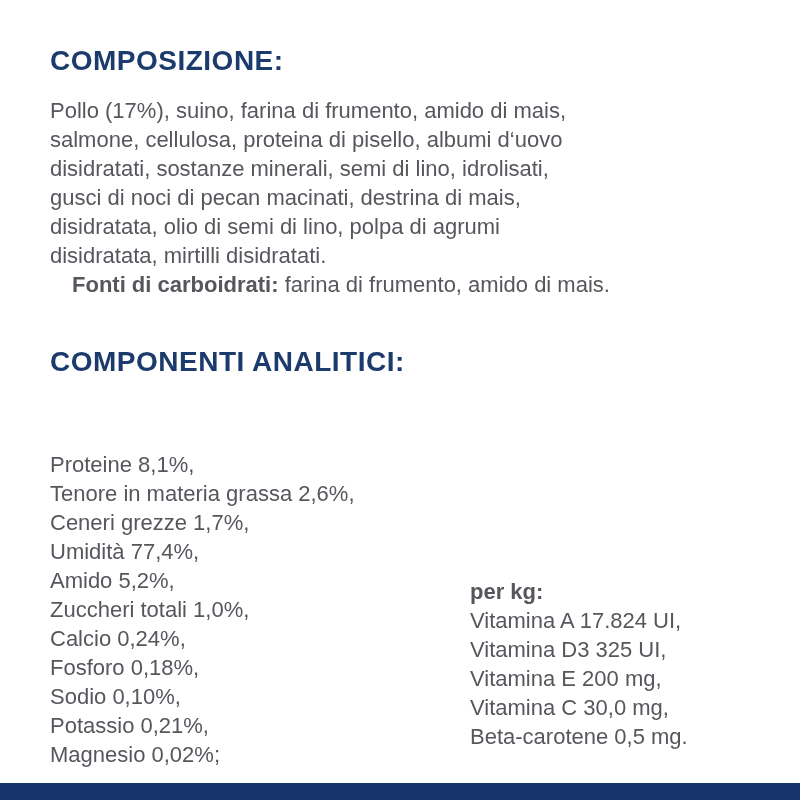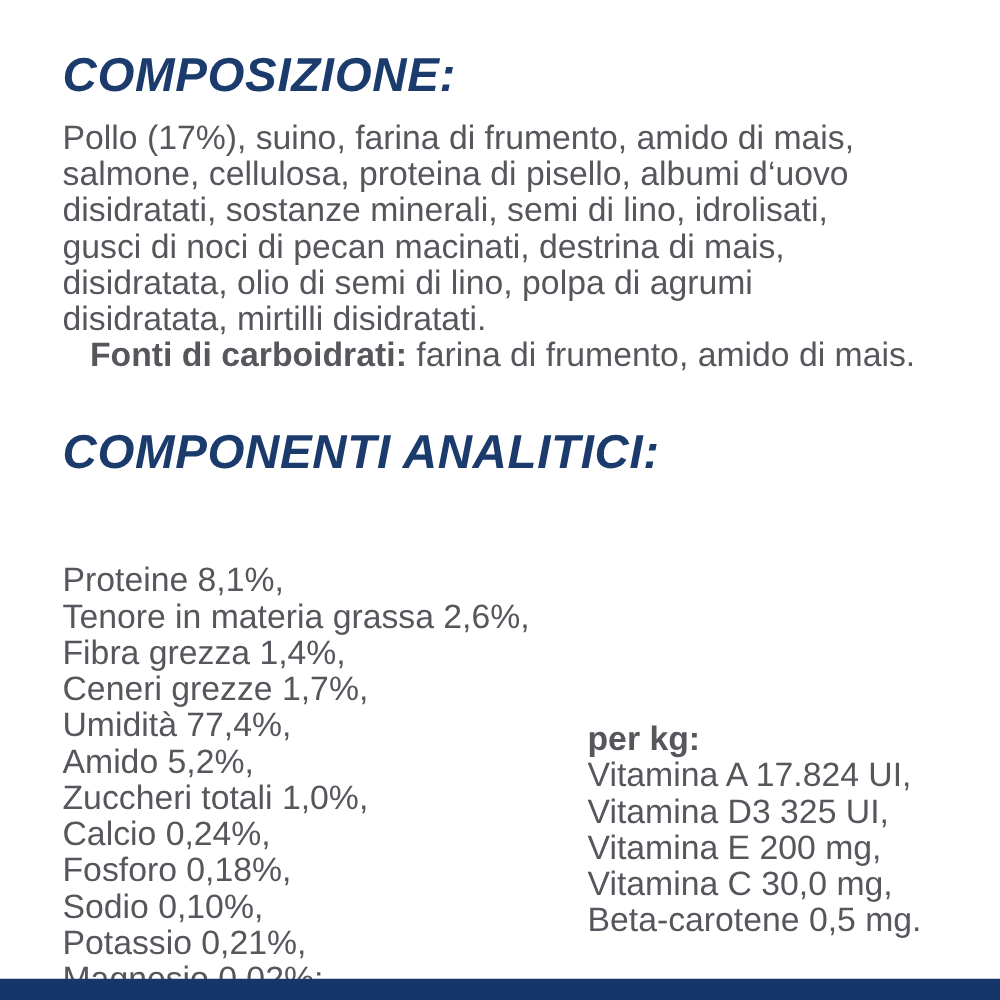--- a/index.html
+++ b/index.html
@@ -7,26 +7,26 @@
     --gray:#55575c;
     --bar:#16366b;
     --bg:#ffffff;
   }
   *{margin:0;padding:0;box-sizing:border-box;}
   html,body{width:800px;height:800px;background:var(--bg);overflow:hidden;}
   body{font-family:"Liberation Sans", sans-serif;color:var(--gray);}
   .page{position:relative;width:800px;height:800px;background:var(--bg);}
   .heading{
     position:absolute;left:50px;
-    font-size:38px;font-weight:bold;color:var(--navy);
-    letter-spacing:0.5px;line-height:44px;white-space:nowrap;font-style:italic;
+    font-size:28px;font-weight:bold;color:var(--navy);
+    letter-spacing:0.5px;line-height:44px;white-space:nowrap;
   }
   #composizione-heading{top:39px;}
   #componenti-heading{top:340px;}
-  .bodytext{font-size:27px;line-height:29px;color:var(--gray);}
+  .bodytext{font-size:22px;line-height:29px;color:var(--gray);}
   #ingredients{position:absolute;left:50px;top:96px;width:730px;}
   .line{white-space:nowrap;}
   .lead-bold{font-weight:bold;margin-left:22px;}
   #analytical-list{position:absolute;left:50px;top:403px;width:430px;margin-top:47px;}
   #per-kg{position:absolute;left:470px;top:577px;width:320px;}
   #per-kg-heading{font-weight:bold;white-space:nowrap;}
   .footer-bar{
     position:absolute;left:0;bottom:0;width:800px;height:17px;
     background:var(--bar);
   }
@@ -50,21 +50,20 @@
     <div class="line">
       <span class="lead-bold">Fonti di carboidrati:</span><span> farina di frumento, amido di mais.</span>
     </div>
   </div>
 
   <div id="componenti-heading" class="heading">COMPONENTI ANALITICI:</div>
 
   <div id="analytical-list" class="bodytext">
       <div class="line">Proteine 8,1%,</div>
       <div class="line">Tenore in materia grassa 2,6%,</div>
-      <div class="line">Fibra grezza 1,4%,</div>
       <div class="line">Ceneri grezze 1,7%,</div>
       <div class="line">Umidità 77,4%,</div>
       <div class="line">Amido 5,2%,</div>
       <div class="line">Zuccheri totali 1,0%,</div>
       <div class="line">Calcio 0,24%,</div>
       <div class="line">Fosforo 0,18%,</div>
       <div class="line">Sodio 0,10%,</div>
       <div class="line">Potassio 0,21%,</div>
       <div class="line">Magnesio 0,02%;</div>
     </div>

